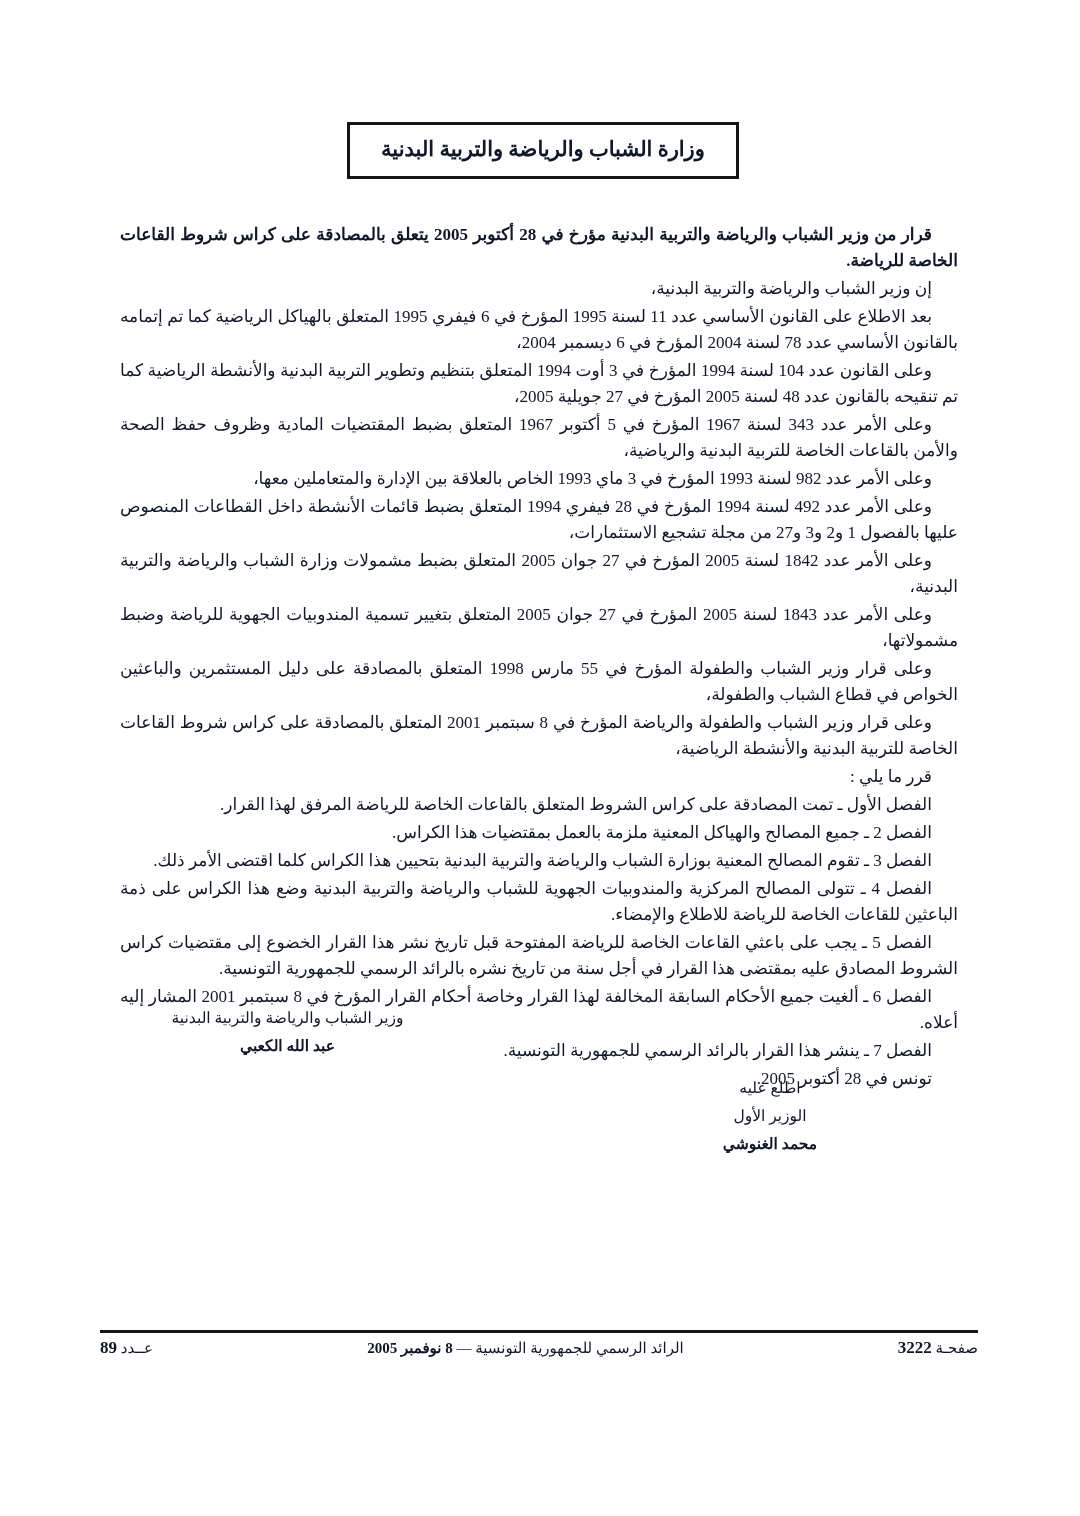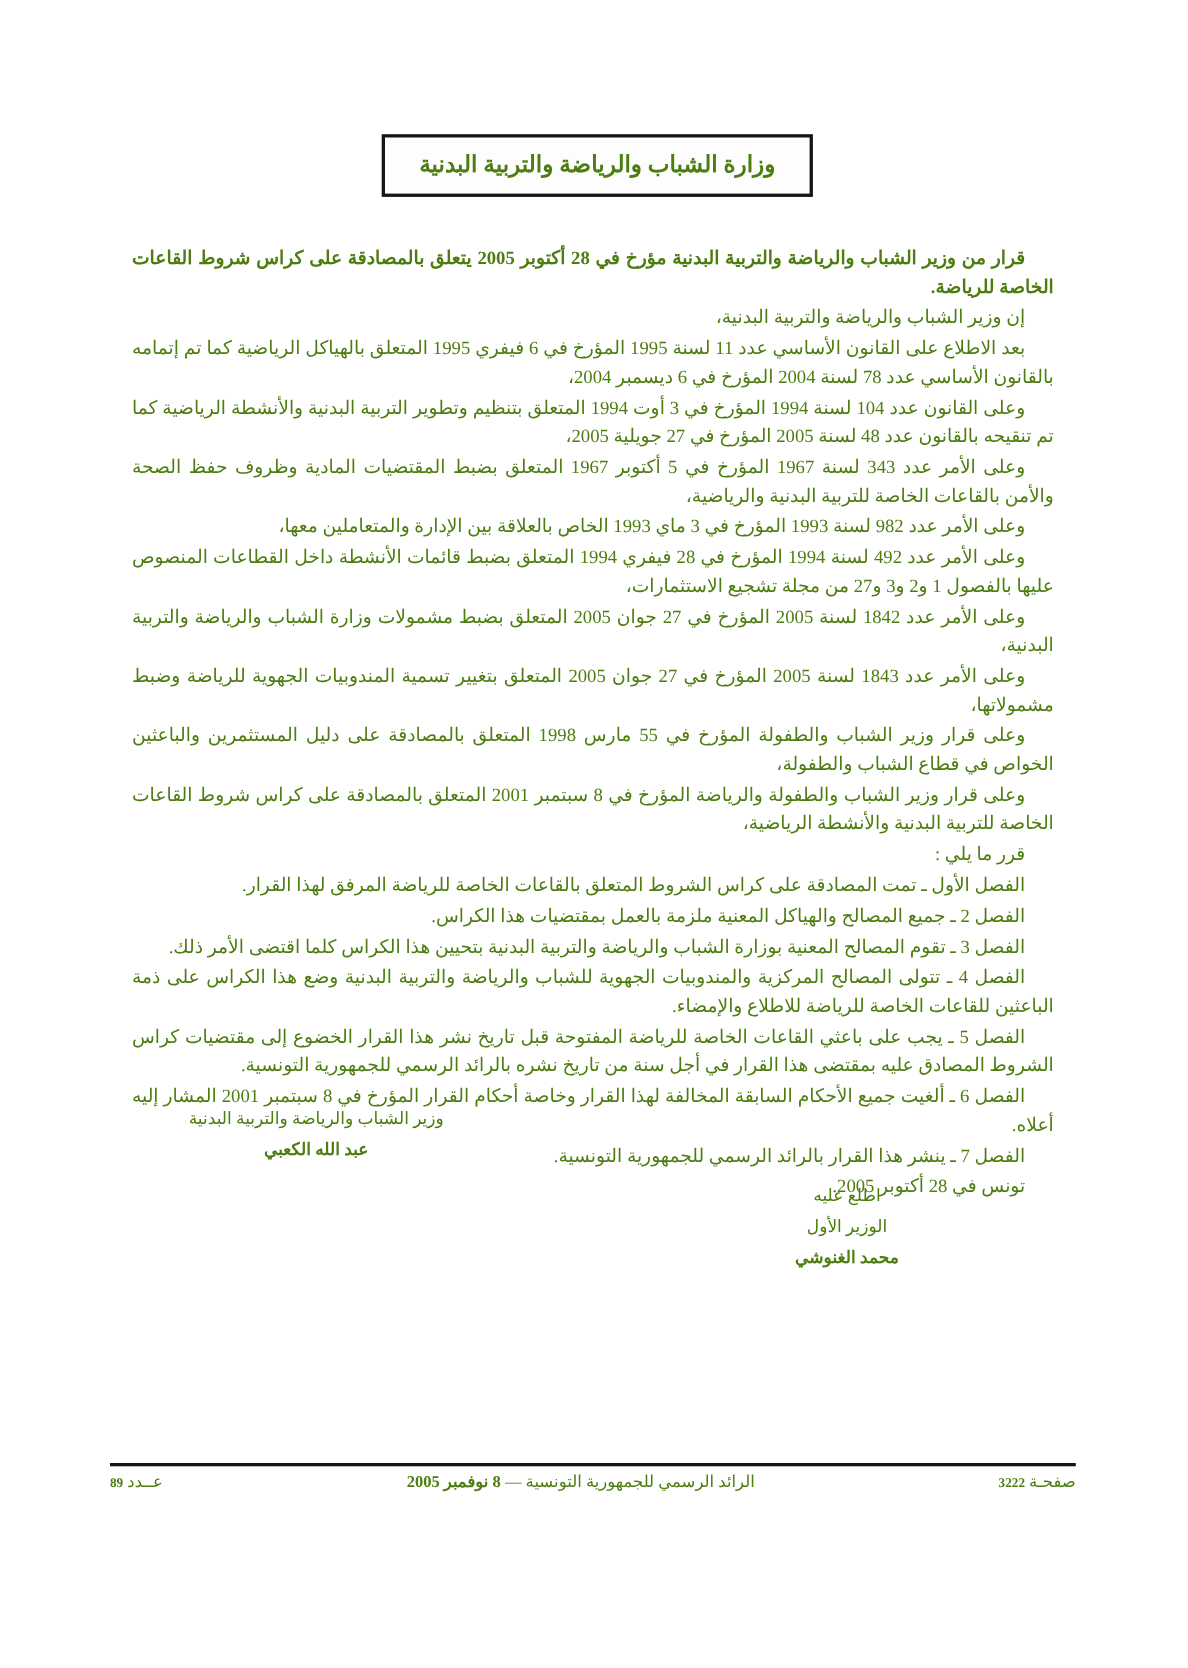--- a/index.html
+++ b/index.html
@@ -1,21 +1,21 @@
 <!DOCTYPE html>
 <html lang="ar"><head>
 <meta charset="utf-8">
 <style>
   html,body{margin:0;padding:0;background:#ffffff;}
   .page{
     position:relative;
     width:1080px;height:1516px;
     background:#ffffff;
     font-family:"Liberation Serif","DejaVu Serif",serif;
-    color:#4d7c0f;
+    color:#0f172a;
     overflow:hidden;
   }
   .ministry-box{
     position:absolute;top:122px;left:347px;width:378px;
     border:3px solid #151515;
     background:#fdfdfd;
     text-align:center;direction:rtl;
     padding:12px 4px 14px 4px;
     font-weight:bold;font-size:21px;line-height:1.2;
   }
@@ -35,21 +35,21 @@
   .sig .name{font-weight:bold;}
   .footer-rule{
     position:absolute;top:1330px;left:100px;width:878px;height:0;
     border-top:3px solid #151515;
   }
   .footer{
     position:absolute;top:1338px;left:100px;width:878px;
     display:flex;direction:rtl;justify-content:space-between;align-items:baseline;
     font-size:15px;
   }
-  .footer .num{font-weight:bold;font-size:12px;}
+  .footer .num{font-weight:bold;font-size:17px;}
   .footer .f-center .date{font-weight:bold;}
 </style>
 </head>
 <body>
 
 <div class="page">
 
   <div class="ministry-box">
     <span>وزارة الشباب والرياضة والتربية البدنية</span>
   </div>

